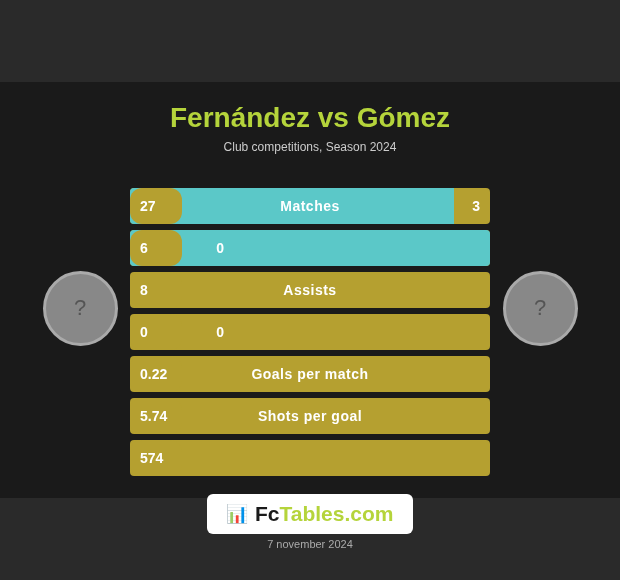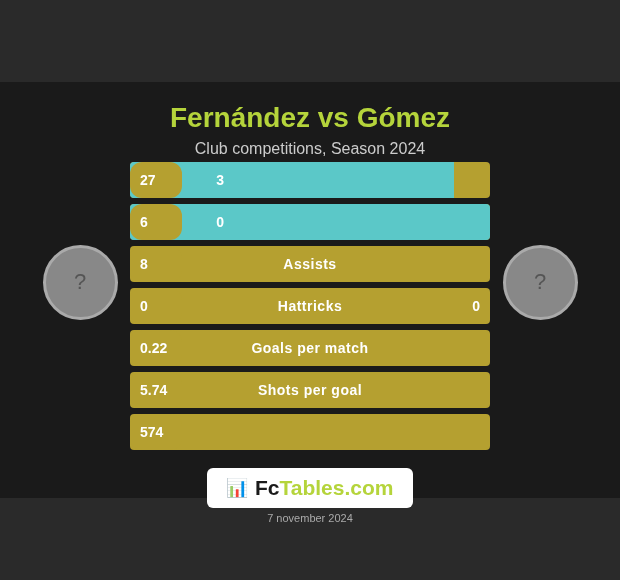--- a/index.html
+++ b/index.html
@@ -25,23 +25,23 @@
     }
     .title {
       color: #b5d43b;
       font-size: 28px;
       font-weight: bold;
       text-align: center;
       margin-bottom: 6px;
     }
     .subtitle {
       color: #cccccc;
-      font-size: 16px;
-      text-align: center;
-      margin-bottom: 4px;
+      font-size: 12px;
+      text-align: center;
+      margin-bottom: 34px;
     }
     .main-area {
       display: flex;
       align-items: flex-start;
       width: 100%;
       justify-content: center;
       position: relative;
     }
     .player-avatar {
       width: 100px;
@@ -162,35 +162,35 @@
     <div class="player-avatar">
       <div class="avatar-circle">
         <span>?</span>
       </div>
     </div>
 
     <div class="stats-container" id="stats-container">
     <div class="stat-row">
           <div class="bar-fill" style="width: 90%;"></div>
           <div class="stat-left">27</div>
+          <div class="stat-label">Matches</div>
           <div class="stat-right">3</div>
         </div>
         <div class="stat-row">
           <div class="bar-fill" style="width: 100%;"></div>
           <div class="stat-left">6</div>
           <div class="stat-right">0</div>
         </div>
         <div class="stat-row">
           <div class="stat-left">8</div>
           <div class="stat-label">Assists</div>
           <div class="stat-right"></div>
         </div>
         <div class="stat-row">
           <div class="stat-left">0</div>
-          <div class="stat-label">Hattricks</div>
           <div class="stat-right">0</div>
         </div>
         <div class="stat-row">
           <div class="stat-left">0.22</div>
           <div class="stat-label">Goals per match</div>
           <div class="stat-right"></div>
         </div>
         <div class="stat-row">
           <div class="stat-left">5.74</div>
           <div class="stat-label">Shots per goal</div>

